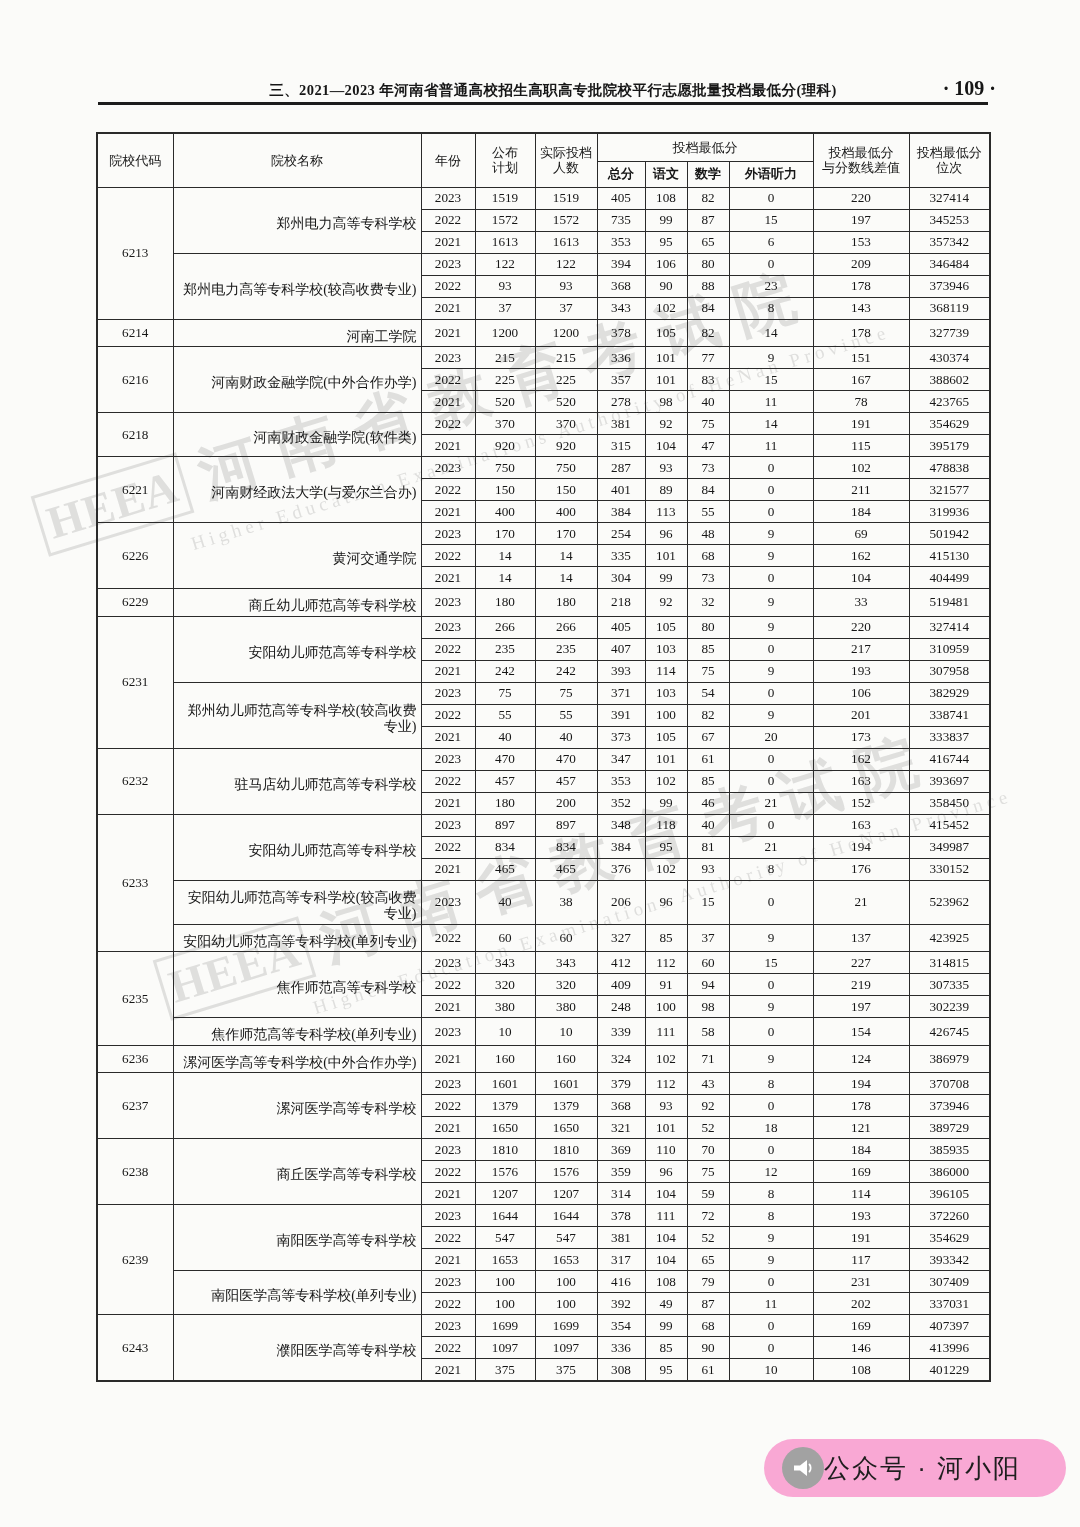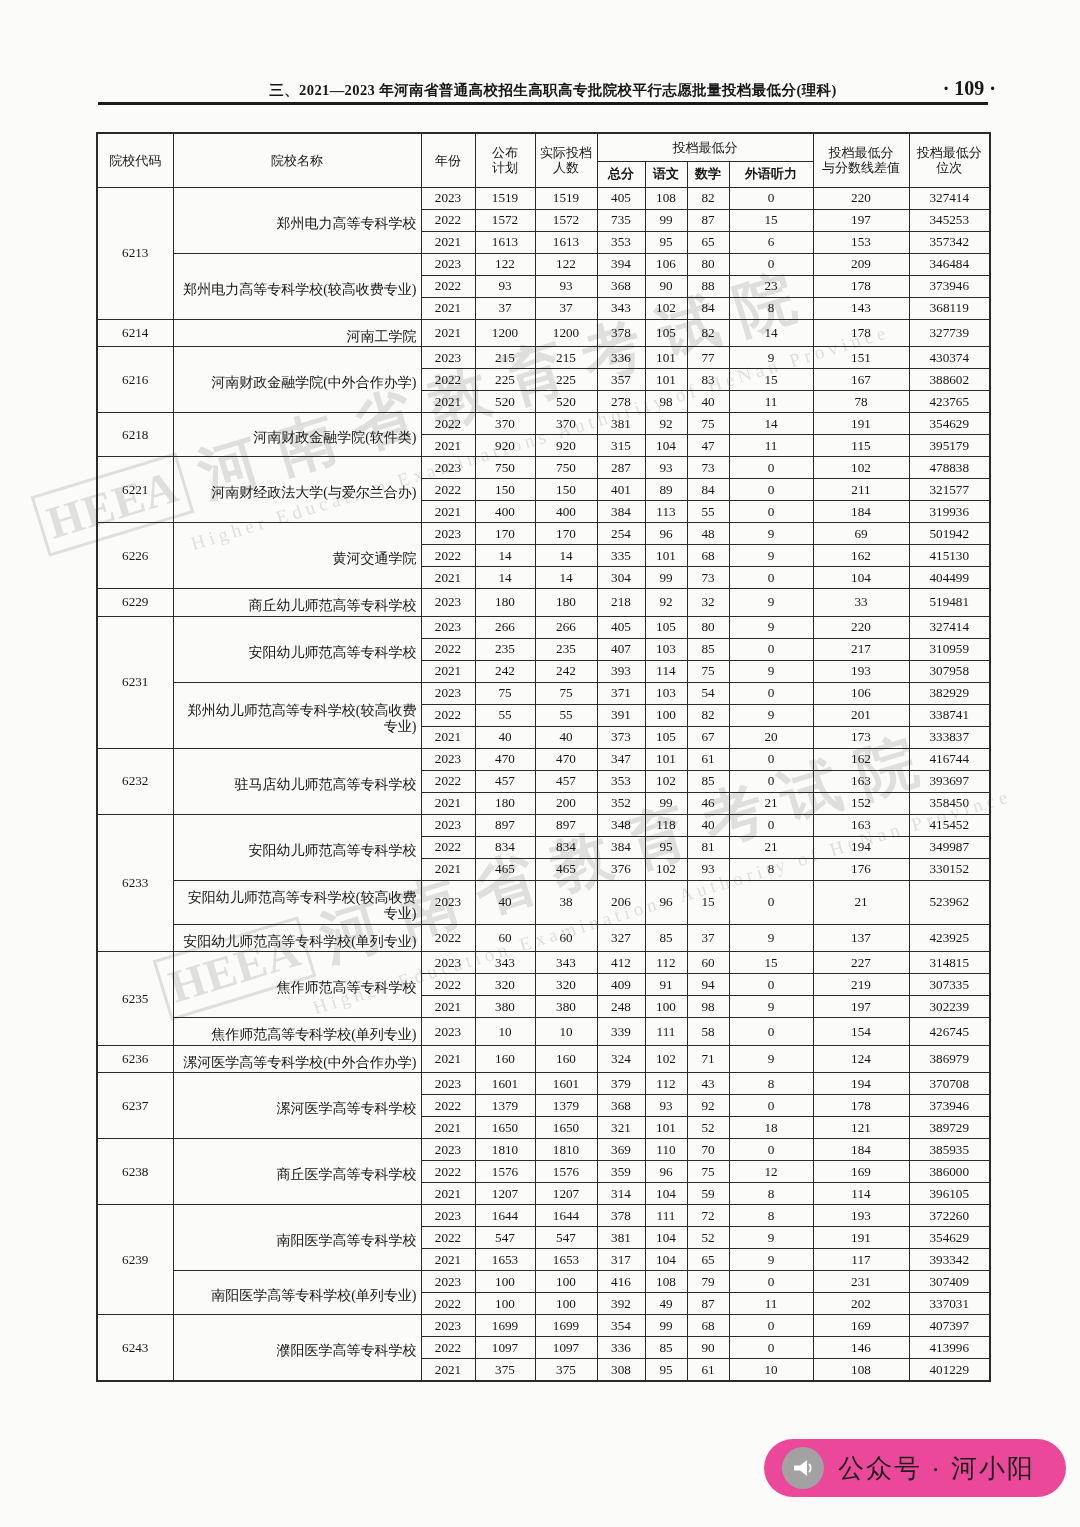--- a/index.html
+++ b/index.html
@@ -65,24 +65,24 @@
   td.name-cell {
     text-align:right;
     font-size:14px;
     padding:9px 4px 1px 8px;
   }
 
   
   .footer-pill {
     position:absolute; right:14px; bottom:30px; z-index:5;
     width:302px; height:58px;
-    background:#ec4899;
+    background:#f9a8d4;
     border-radius:30px;
     display:flex; align-items:center;
-    padding:0 18px; gap:14px;
+    padding:0 18px; 
   }
   .footer-icon {
     width:42px; height:42px; border-radius:50%;
     background:#a2a2a2; flex:0 0 42px;
     display:flex; align-items:center; justify-content:center;
   }
   .footer-text {
     font-family:"Liberation Sans","DejaVu Sans",sans-serif;
     font-size:26px; color:#1e1e1e; letter-spacing:2px; white-space:nowrap;
   }

